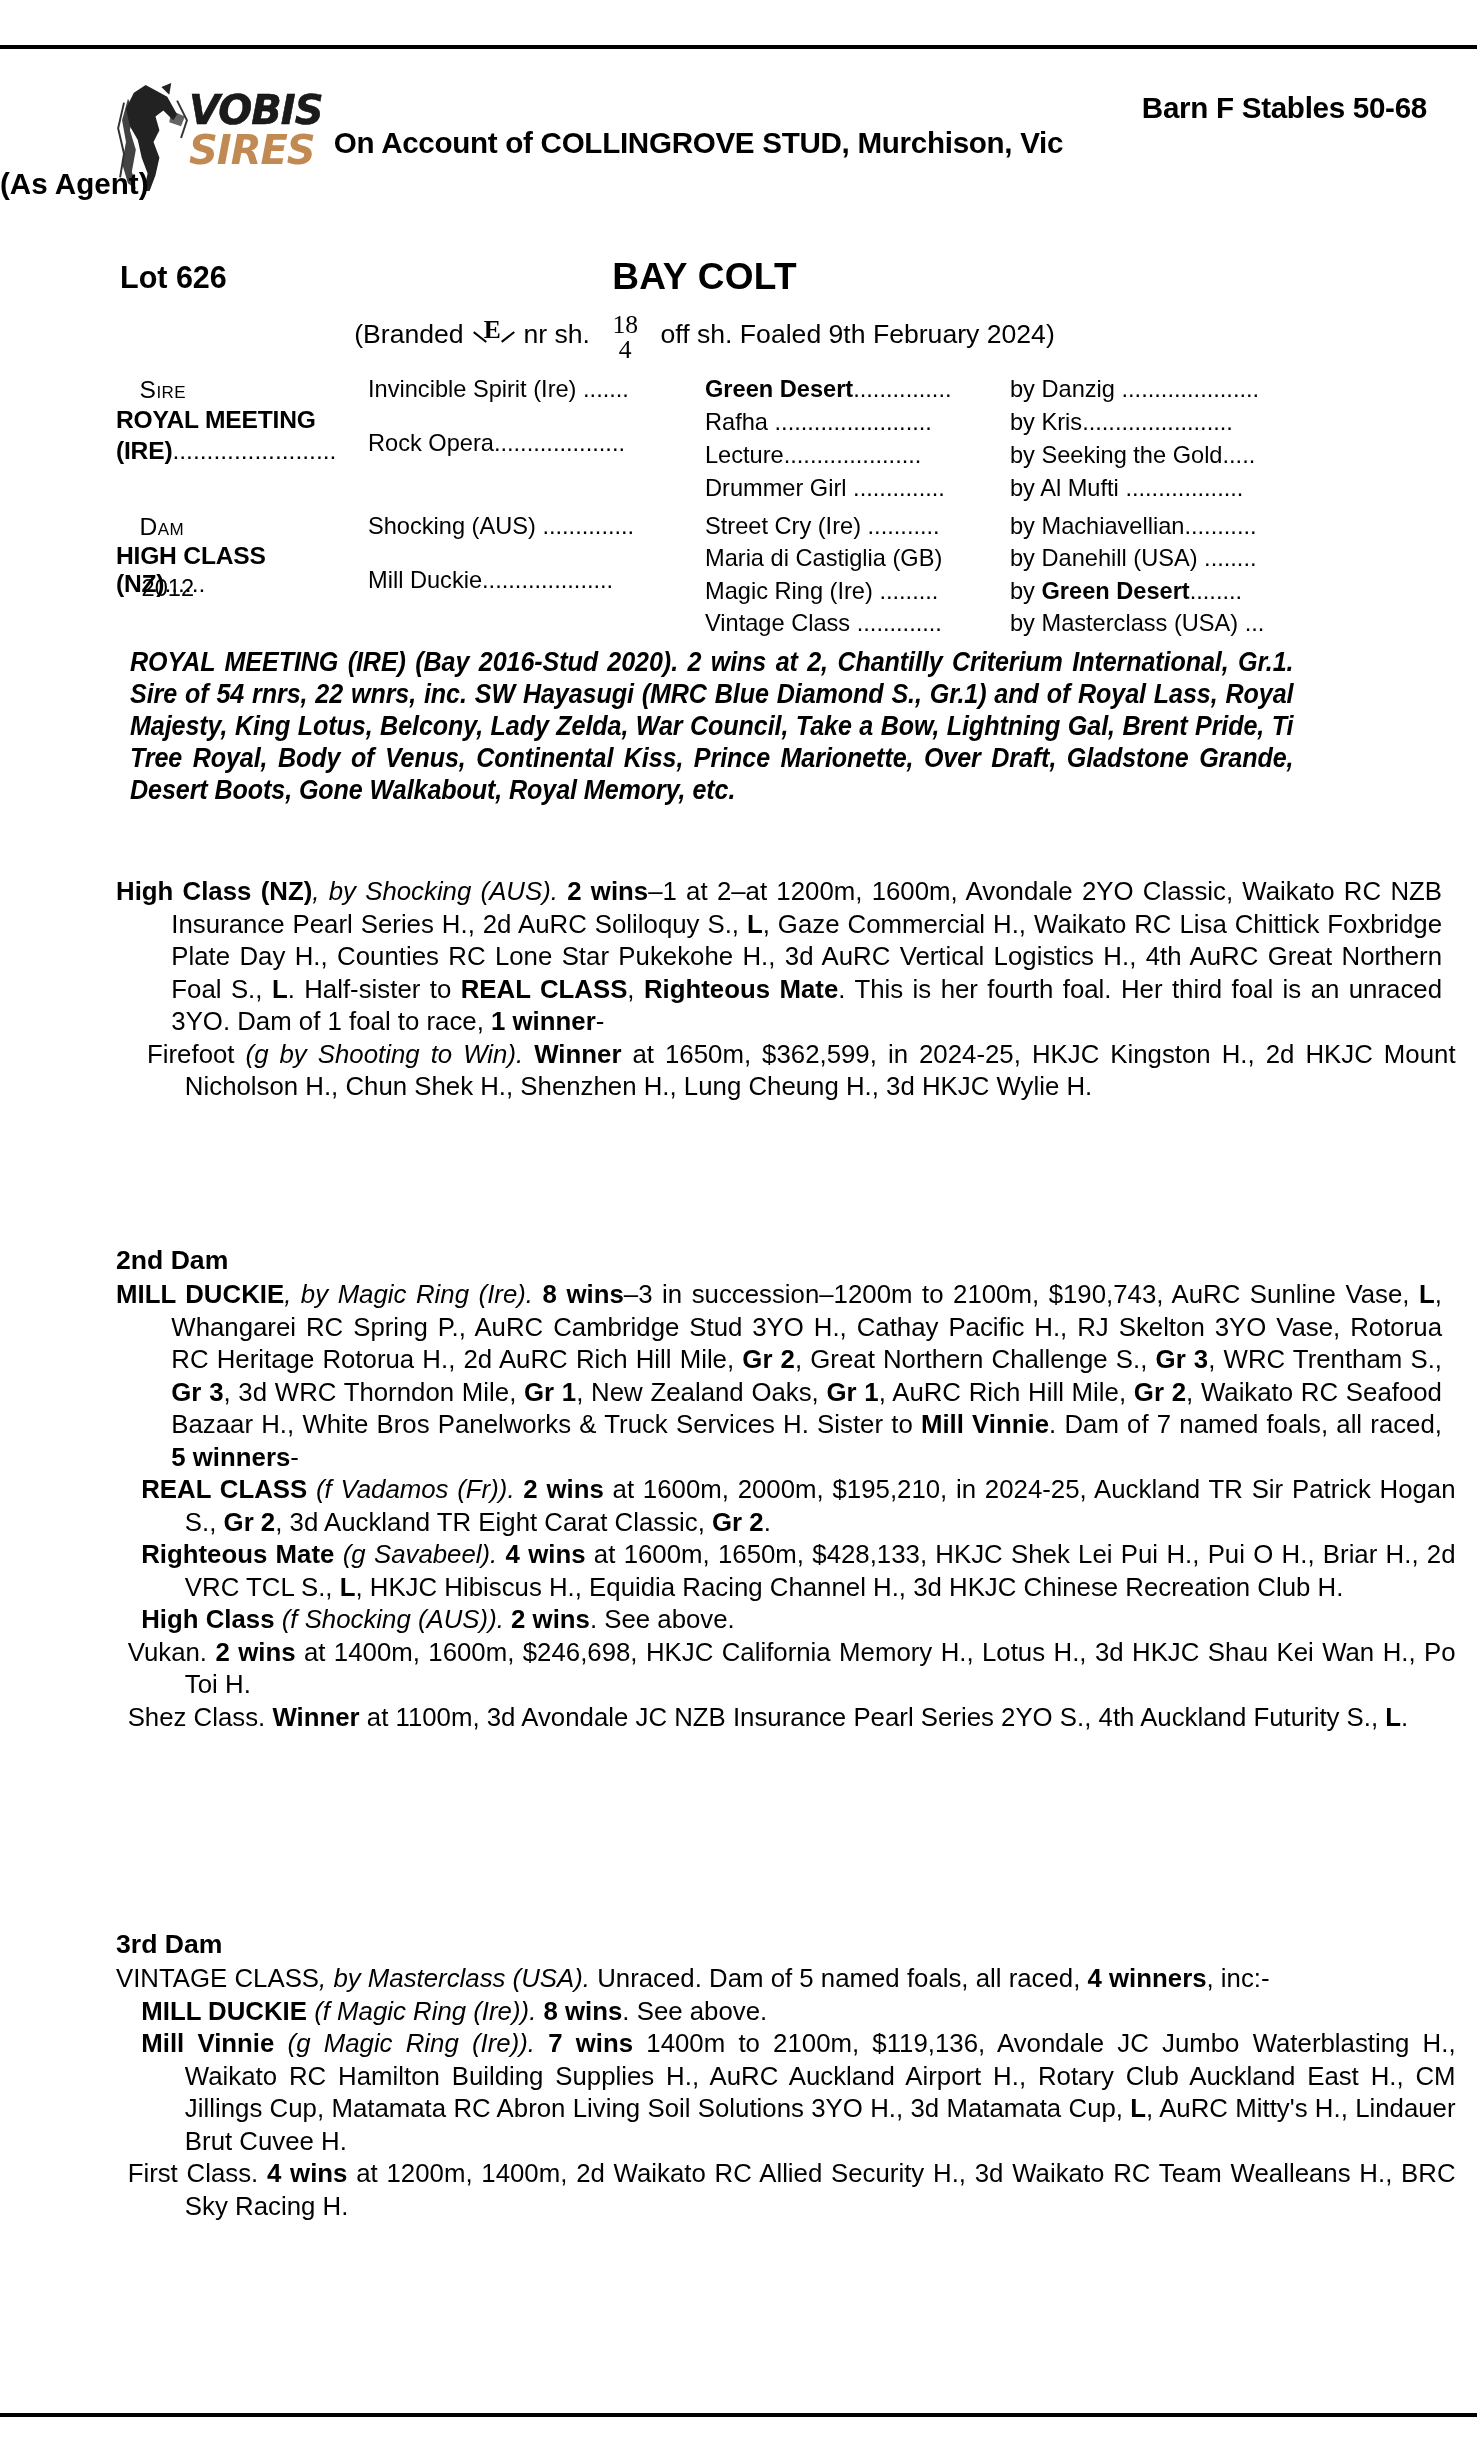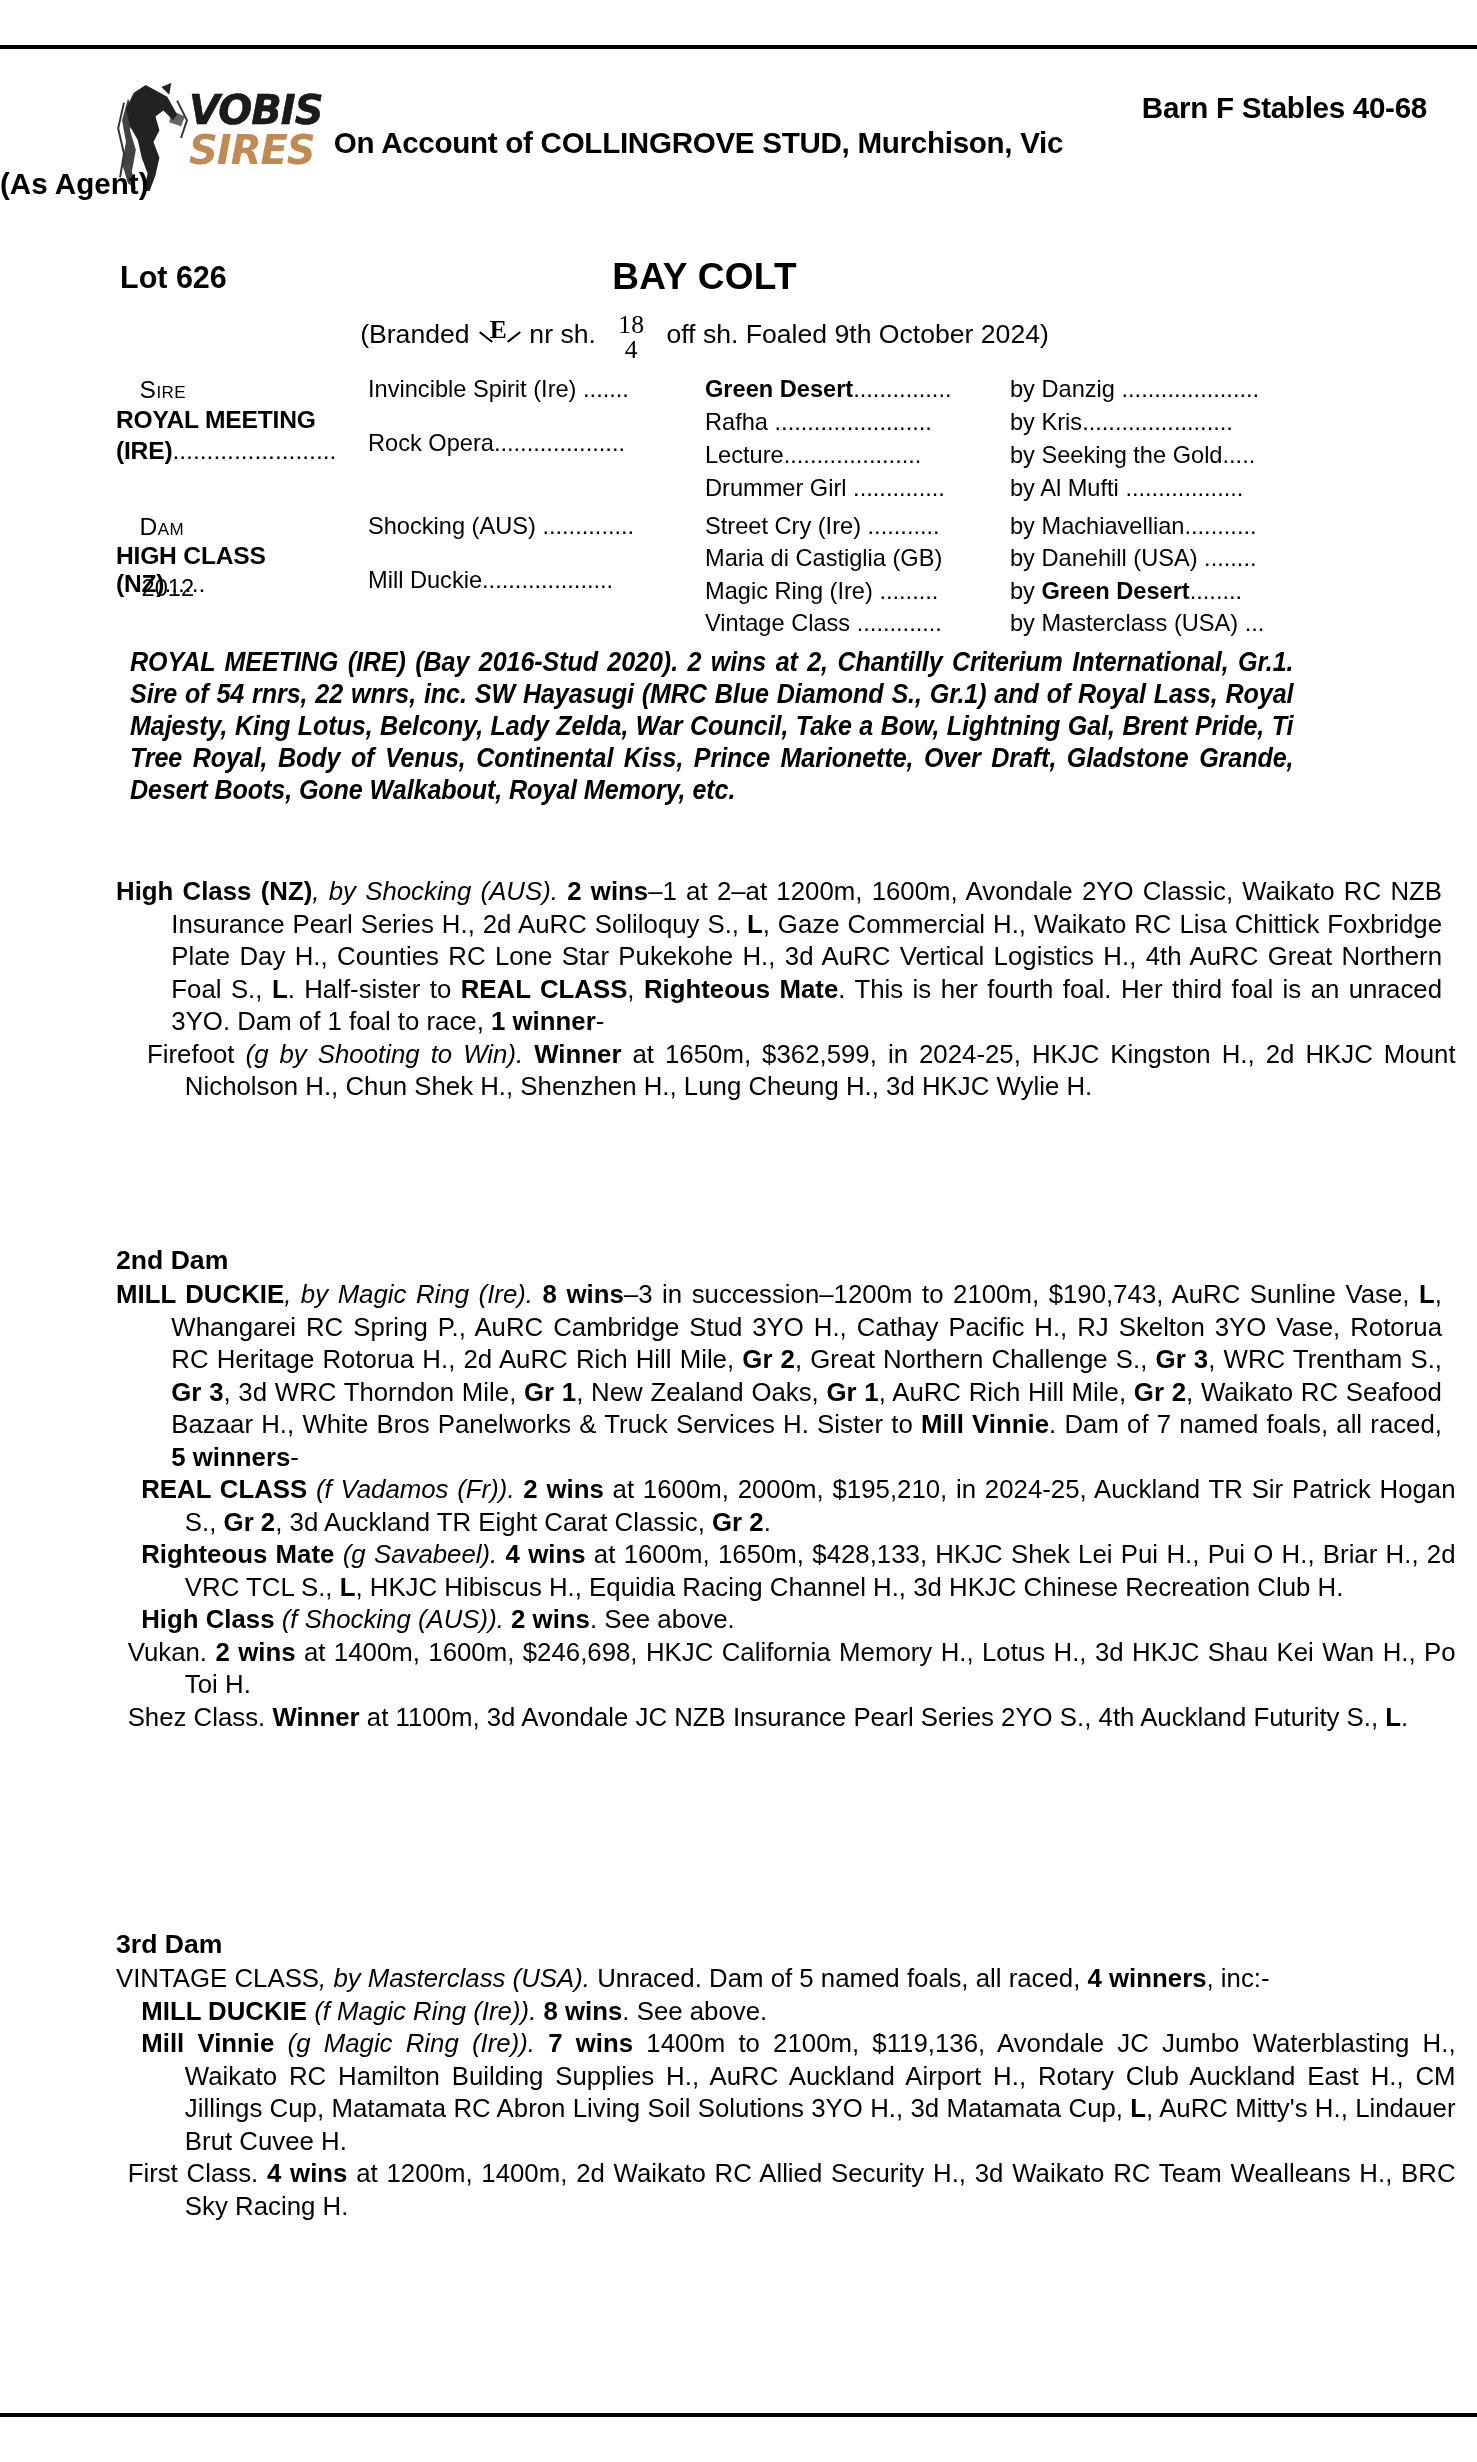--- a/index.html
+++ b/index.html
@@ -297,32 +297,32 @@
           <path d="M8 22 L2 48 L8 74 L4 98"></path>
           <path d="M62 20 L72 40 L66 58"></path>
         </g>
       </svg>
       <div class="logo-text">
         <div class="logo-vobis">VOBIS</div>
         <div class="logo-sires">SIRES</div>
       </div>
     </div>
 
-    <div class="barn">Barn F Stables 40-68</div>
+    <div class="barn">Barn F Stables 50-68</div>
     <div class="account">On Account of COLLINGROVE STUD, Murchison, Vic</div>
     <div class="asagent">(As Agent)</div>
   </div>
 
   <div class="lotrow">
     <div class="lotno">Lot 626</div>
     <div class="colour">BAY COLT</div>
   </div>
 
   <div class="brandline">
-    <span>(Branded</span><span>&nbsp;</span><span class="brand-sym"><span class="tick-l"></span><span class="e">E</span><span class="tick-r"></span></span><span>&nbsp;</span><span>nr sh.</span><span>&nbsp;&nbsp;</span><span class="frac"><span class="num">18</span><span class="den">4</span></span><span>&nbsp;&nbsp;</span><span>off sh. Foaled 9th October 2024)</span>
+    <span>(Branded</span><span>&nbsp;</span><span class="brand-sym"><span class="tick-l"></span><span class="e">E</span><span class="tick-r"></span></span><span>&nbsp;</span><span>nr sh.</span><span>&nbsp;&nbsp;</span><span class="frac"><span class="num">18</span><span class="den">4</span></span><span>&nbsp;&nbsp;</span><span>off sh. Foaled 9th February 2024)</span>
   </div>
 
   <div class="pedigree">
 
     <div class="ped-col1">
       <div class="ped-label c1a">Sire</div>
       <div class="sire-name c1b">ROYAL MEETING</div>
       <div class="sire-name c1c"><span>(IRE)</span><span class="dots" style="font-weight:normal">........................</span></div>
       <div class="ped-label c1d">Dam</div>
       <div class="sire-name c1e"><span>HIGH CLASS (NZ)</span><span class="dots" style="font-weight:normal">......</span></div>

